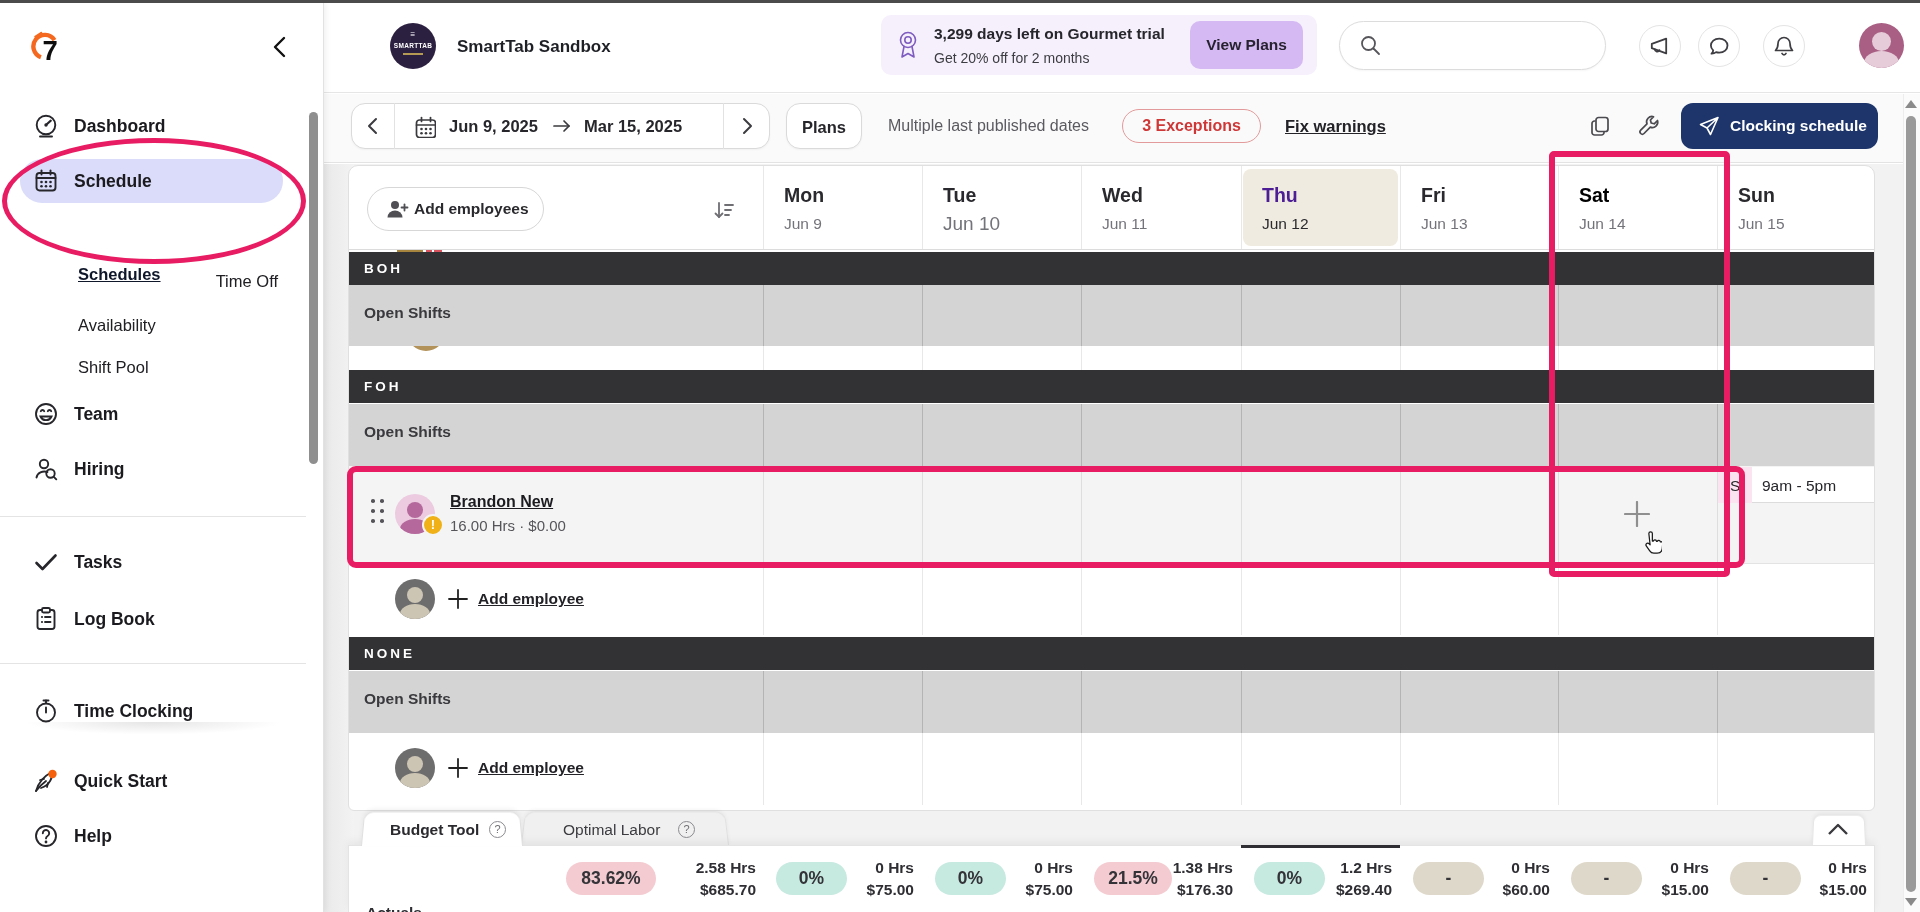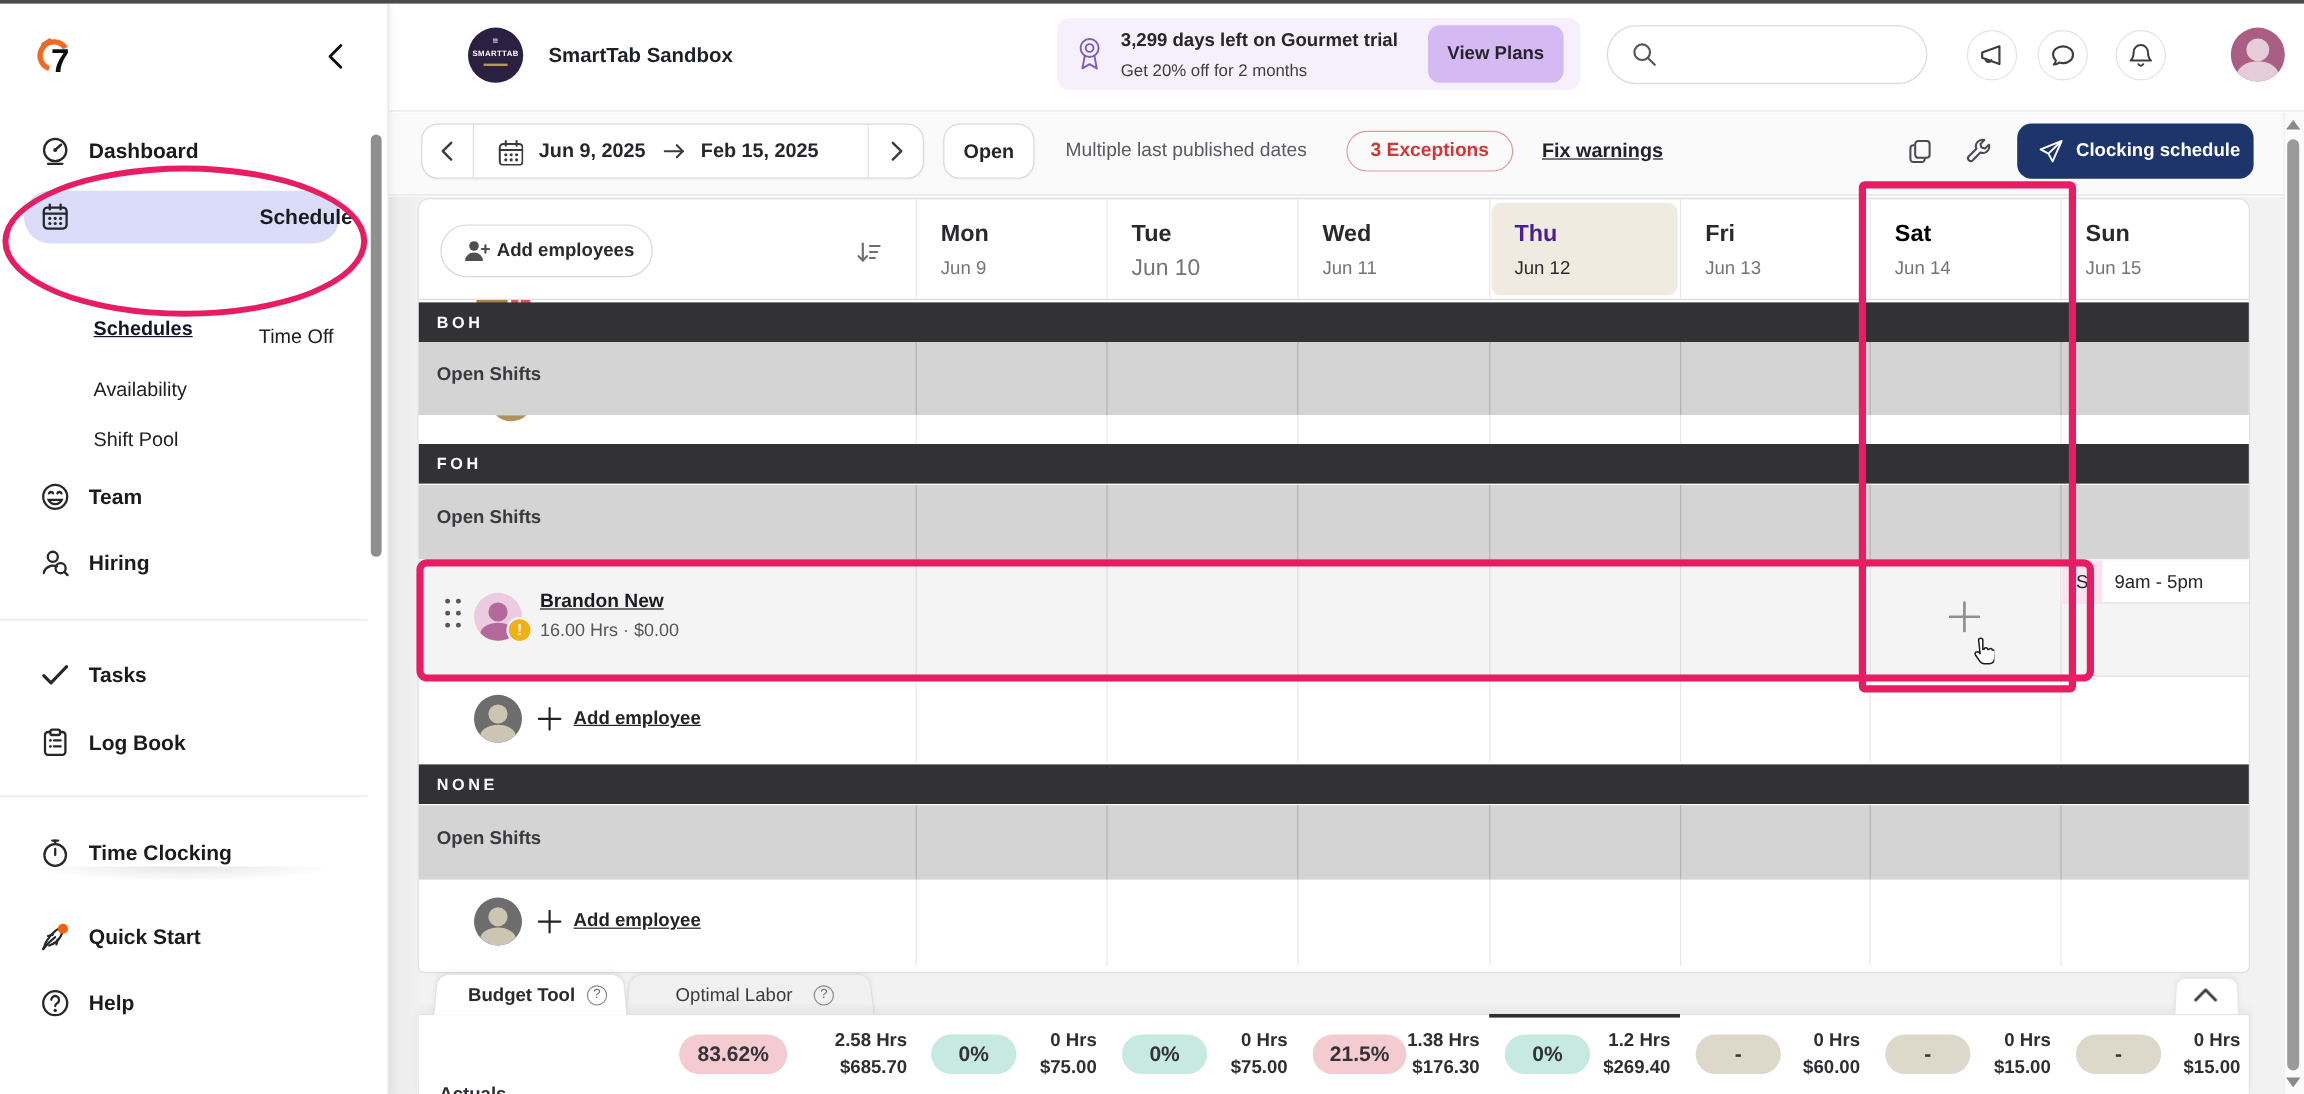--- a/index.html
+++ b/index.html
@@ -77,25 +77,25 @@
           <circle cx="17.5" cy="18.2" r="1.3"></circle>
         </g>
       </svg></div>
 <div style="position:absolute;left:449px;top:115px;width:120px;height:22px;font-size:16.5px;font-weight:bold;color:#26262b;line-height:22px;">Jun 9, 2025</div>
 <div style="position:absolute;left:551px;top:116px;width:22px;height:20px;"><svg width="22" height="20" viewBox="0 0 22 20" style="">
         <g stroke="#3a3a3e" stroke-width="1.7" fill="none" stroke-linecap="round" stroke-linejoin="round">
           <line x1="3" y1="10" x2="18" y2="10"></line>
           <path d="M13 5 L18 10 L13 15"></path>
         </g>
       </svg></div>
-<div style="position:absolute;left:584px;top:115px;width:120px;height:22px;font-size:16.5px;font-weight:bold;color:#26262b;line-height:22px;">Feb 15, 2025</div>
+<div style="position:absolute;left:584px;top:115px;width:120px;height:22px;font-size:16.5px;font-weight:bold;color:#26262b;line-height:22px;">Mar 15, 2025</div>
 <div style="position:absolute;left:738px;top:115px;width:20px;height:22px;"><svg width="18" height="22" viewBox="0 0 18 22" style="">
         <path d="M6 4 L13 11 L6 18" fill="none" stroke="#3c3c40" stroke-width="2" stroke-linecap="round" stroke-linejoin="round"></path>
       </svg></div>
-<div style="position:absolute;left:786px;top:103px;width:76px;height:46px;background:#fff;border:1px solid #dadada;border-radius:14px;text-align:center;line-height:46px;font-size:16.5px;font-weight:bold;color:#26262b;box-shadow:0 1px 2px rgba(0,0,0,0.04);">Open</div>
+<div style="position:absolute;left:786px;top:103px;width:76px;height:46px;background:#fff;border:1px solid #dadada;border-radius:14px;text-align:center;line-height:46px;font-size:16.5px;font-weight:bold;color:#26262b;box-shadow:0 1px 2px rgba(0,0,0,0.04);">Plans</div>
 <div style="position:absolute;left:888px;top:115px;width:230px;height:22px;font-size:16px;color:#5a5a60;line-height:22px;">Multiple last published dates</div>
 <div style="position:absolute;left:1122px;top:109px;width:139px;height:34px;border:1.5px solid #e39a9a;border-radius:17px;text-align:center;line-height:31px;font-size:16px;font-weight:bold;color:#cf3737;">3 Exceptions</div>
 <div style="position:absolute;left:1285px;top:115px;width:110px;height:22px;font-size:16.5px;font-weight:bold;color:#222227;line-height:22px;text-decoration:underline;">Fix warnings</div>
 <div style="position:absolute;left:1588px;top:114px;width:24px;height:24px;"><svg width="24" height="24" viewBox="0 0 24 24" style="">
         <g fill="none" stroke="#4a4a4f" stroke-width="1.7" stroke-linejoin="round">
 <rect x="8" y="3.5" width="12" height="14" rx="2.5"></rect>
 <path d="M16 17.5 v1 a2.5,2.5 0 0 1 -2.5,2.5 h-7 a2.5,2.5 0 0 1 -2.5,-2.5 v-9 a2.5,2.5 0 0 1 2.5,-2.5 h1"></path>
 </g>
       </svg></div>
 <div style="position:absolute;left:1637px;top:114px;width:24px;height:24px;"><svg width="24" height="24" viewBox="0 0 24 24" style="">
@@ -348,21 +348,21 @@
 </g>
 <g fill="#26262b">
           <circle cx="8.5" cy="14" r="1.3"></circle>
           <circle cx="13" cy="14" r="1.3"></circle>
           <circle cx="17.5" cy="14" r="1.3"></circle>
 <circle cx="8.5" cy="18.2" r="1.3"></circle>
           <circle cx="13" cy="18.2" r="1.3"></circle>
           <circle cx="17.5" cy="18.2" r="1.3"></circle>
         </g>
       </svg></div>
-<div style="position:absolute;left:74px;top:170px;width:220px;height:22px;font-size:17.5px;font-weight:bold;color:#1b1b1f;line-height:22px;z-index:12;text-align:right;">Schedule</div>
+<div style="position:absolute;left:74px;top:170px;width:220px;height:22px;font-size:17.5px;font-weight:bold;color:#1b1b1f;line-height:22px;z-index:12;">Schedule</div>
 <div style="position:absolute;left:33px;top:401px;width:26px;height:26px;z-index:12;"><svg width="26" height="26" viewBox="0 0 26 26" style="">
         <g fill="none" stroke="#26262b" stroke-width="1.9" stroke-linecap="round">
 <circle cx="13" cy="13" r="10"></circle>
 <path d="M7.5 15.5 a6,6 0 0 0 11,0 z" fill="none"></path>
 <path d="M7.8 10.2 a1.8,1.8 0 0 1 3.4,0"></path>
 <path d="M14.8 10.2 a1.8,1.8 0 0 1 3.4,0"></path>
 </g>
       </svg></div>
 <div style="position:absolute;left:74px;top:403px;width:220px;height:22px;font-size:17.5px;font-weight:bold;color:#1b1b1f;line-height:22px;z-index:12;">Team</div>
 <div style="position:absolute;left:33px;top:456px;width:26px;height:26px;z-index:12;"><svg width="26" height="26" viewBox="0 0 26 26" style="">

